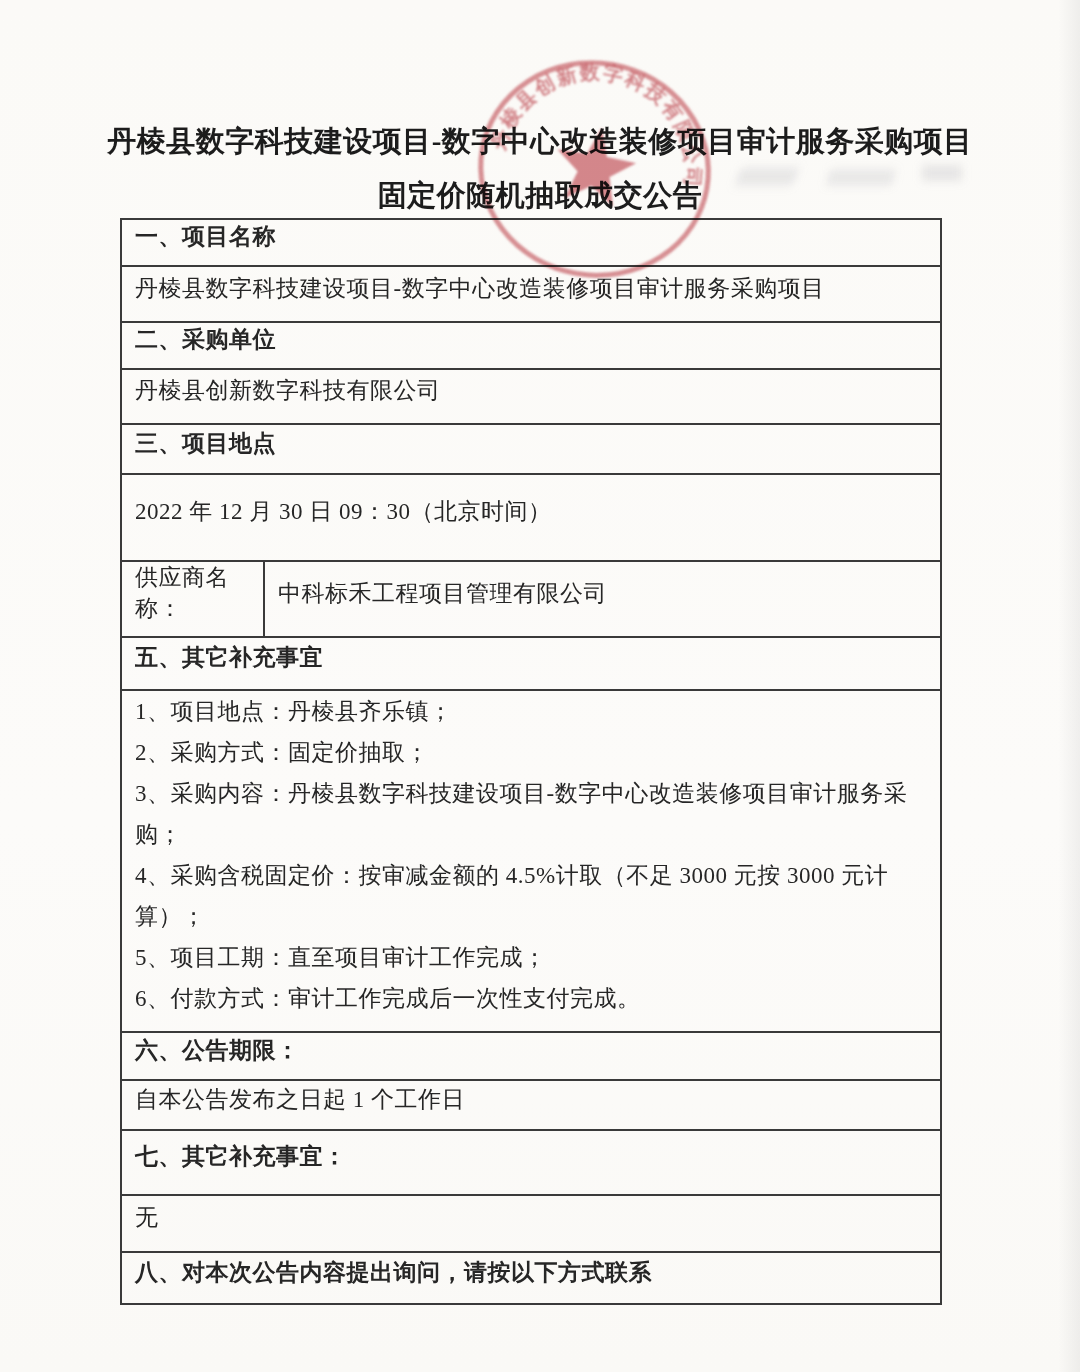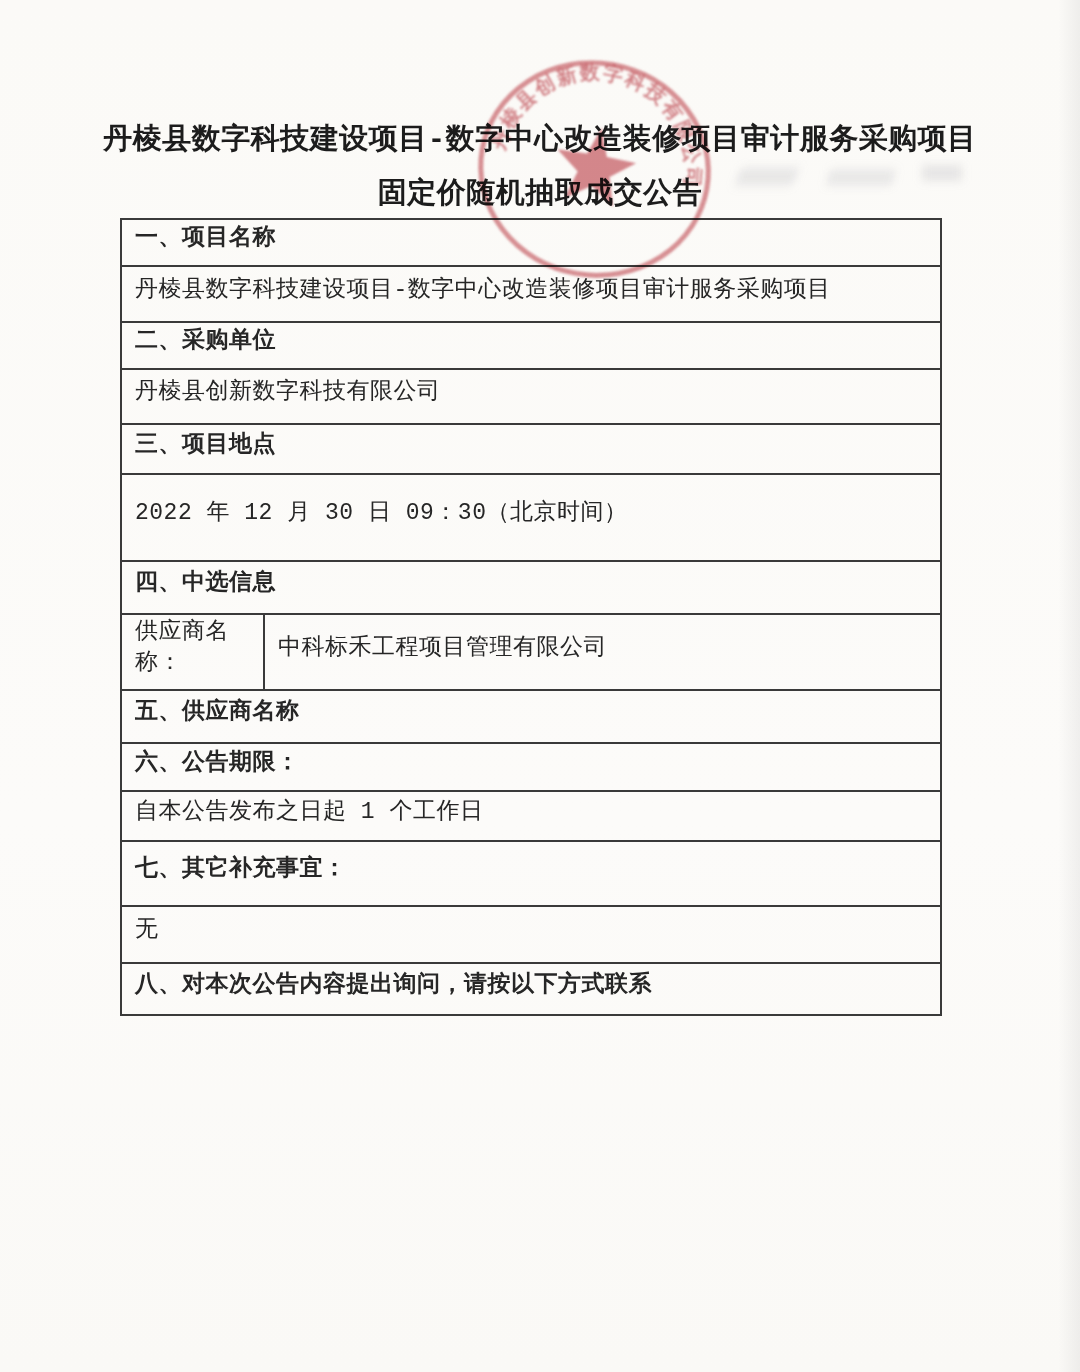--- a/index.html
+++ b/index.html
@@ -3,21 +3,21 @@
 <meta charset="utf-8">
 <style>
   * { box-sizing: border-box; }
   html, body { margin: 0; padding: 0; background: #ffffff; }
 
   .page {
     position: relative;
     width: 1080px;
     height: 1372px;
     background: linear-gradient(180deg, #fbfaf7 0%, #fcfbf9 60%, #faf9f6 100%);
-    font-family: Liberation Mono, monospace;
+    font-family: Liberation Serif, serif;
     color: #242424;
     overflow: hidden;
   }
   
   .page::after {
     content: "";
     position: absolute;
     top: 0; right: 0;
     width: 22px; height: 100%;
     background: linear-gradient(90deg, rgba(0,0,0,0), rgba(90,90,95,0.08));
@@ -132,32 +132,39 @@
           <td colspan="2">丹棱县创新数字科技有限公司</td>
         </tr>
 
     <tr style="height:50px">
           <td colspan="2" class="cell-header">三、项目地点</td>
         </tr>
     <tr style="height:87px">
           <td colspan="2">2022 年 12 月 30 日 09：30（北京时间）</td>
         </tr>
 
-    <tr style="height:53px">
-          <td colspan="2" class="cell-header">四、中选信息</td>
-        </tr>
 
     <tr style="height:56px">
       <td class="cell-label">供应商名称：</td>
       <td class="cell-value">中科标禾工程项目管理有限公司</td>
     </tr>
 
     <tr style="height:53px">
-          <td colspan="2" class="cell-header">五、供应商名称</td>
+          <td colspan="2" class="cell-header">五、其它补充事宜</td>
         </tr>
+    <tr style="height:261px">
+      <td colspan="2" class="cell-list">
+        <p>1、项目地点：丹棱县齐乐镇；</p>
+        <p>2、采购方式：固定价抽取；</p>
+        <p>3、采购内容：丹棱县数字科技建设项目-数字中心改造装修项目审计服务采购；</p>
+        <p>4、采购含税固定价：按审减金额的 4.5%计取（不足 3000 元按 3000 元计算）；</p>
+        <p>5、项目工期：直至项目审计工作完成；</p>
+        <p>6、付款方式：审计工作完成后一次性支付完成。</p>
+      </td>
+    </tr>
 
     <tr style="height:48px">
           <td colspan="2" class="cell-header">六、公告期限：</td>
         </tr>
     <tr style="height:50px">
           <td colspan="2">自本公告发布之日起 1 个工作日</td>
         </tr>
 
     <tr style="height:65px">
           <td colspan="2" class="cell-header">七、其它补充事宜：</td>

